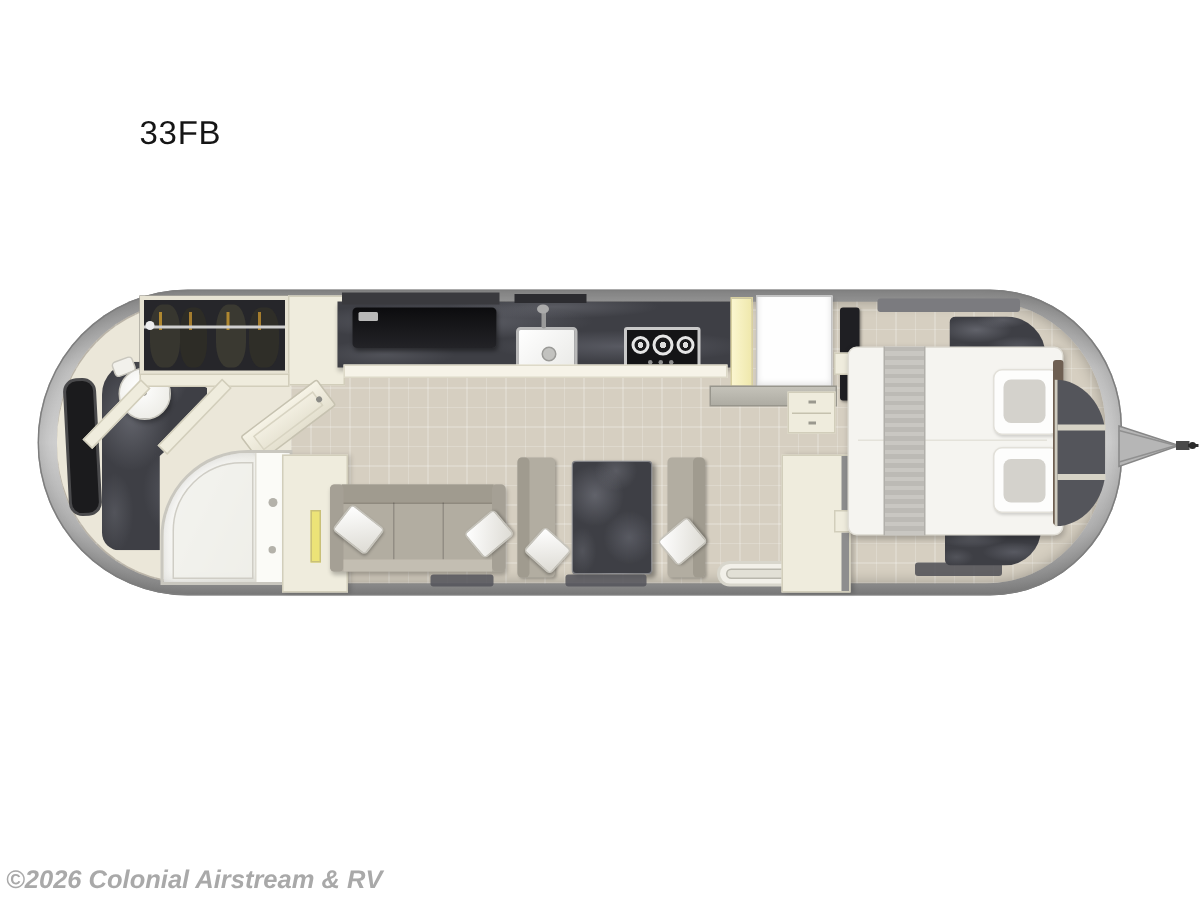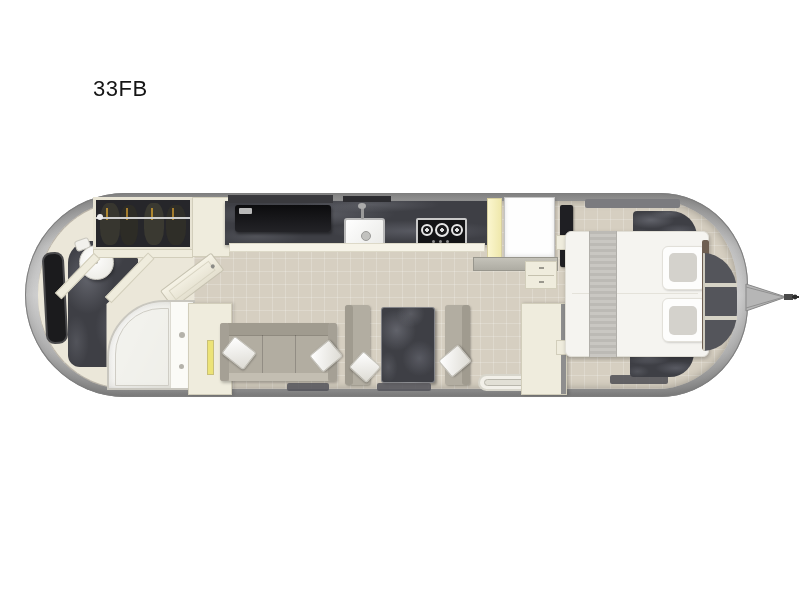--- a/index.html
+++ b/index.html
@@ -189,13 +189,14 @@
 
   <svg class="abs" style="left:744px;top:277px;" width="56" height="42" viewBox="0 0 56 42">
     <polygon points="2,7 42,20 2,34" fill="#b6b6b6" stroke="#878787" stroke-width="1"></polygon>
     <line x1="2" y1="10" x2="40" y2="20" stroke="#909090" stroke-width="1"></line>
     <line x1="2" y1="31" x2="40" y2="20" stroke="#909090" stroke-width="1"></line>
     <rect x="40" y="17" width="9" height="6" fill="#4a4a4a"></rect>
     <line x1="48" y1="20" x2="55" y2="20" stroke="#2f2f2f" stroke-width="2"></line>
     <circle cx="51" cy="20" r="2.4" fill="#2b2b2b"></circle>
   </svg>
 
+  <div class="watermark">©2026 Colonial Airstream &amp; RV</div>
 </div>
 
 </body></html>

